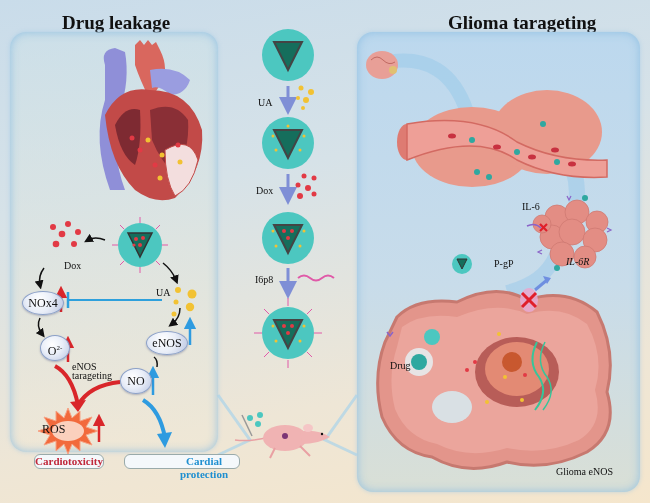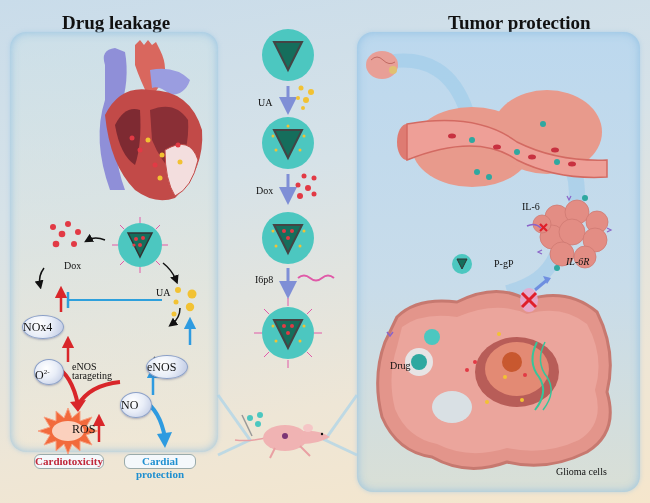--- a/index.html
+++ b/index.html
@@ -16,35 +16,34 @@
   }
   .panel-left { left:10px; top:32px; width:208px; height:420px;
     background: linear-gradient(180deg, rgba(205,225,232,0.6), rgba(240,232,214,0.6)); }
   .panel-right { left:357px; top:32px; width:283px; height:460px;
     background: linear-gradient(180deg, #bcd8ee 0%, #c8dcea 55%, #d9dfd6 100%); }
   .lbl { font-size:10px; color:#111; }
   .mol {
     position:absolute; border-radius:50%;
     border:1px solid #8ba0c8;
     background: radial-gradient(circle at 40% 35%, #ffffff 0%, #e9eef8 45%, #b9c4e0 100%);
-    font-size:12px; color:#111; 
+    font-size:12px; color:#111; text-align:center;
     box-shadow: 0 1px 2px rgba(60,70,120,0.35);
-    margin-top: 24px;
   }
   .tag {
     position:absolute; border:1px solid #9aa; border-radius:6px;
     background:#f4f8fb; font-size:11px; text-align:center; line-height:13px;
   }
   svg { position:absolute; overflow:visible; }
 </style>
 </head>
 <body>
 
 <div class="abs title" style="left:62px; top:12px;">Drug leakage</div>
-<div class="abs title" style="left:448px; top:12px;">Tumor protection</div>
+<div class="abs title" style="left:448px; top:12px;">Glioma tarageting</div>
 
 <div class="panel panel-left"></div>
 <div class="panel panel-right"></div>
 
 <svg style="left:0;top:0" width="650" height="503">
   <path d="M218 395 L250 440 L218 455" fill="none" stroke="#a9d3ea" stroke-width="3" opacity="0.7"></path>
   <path d="M357 395 L325 440 L357 455" fill="none" stroke="#a9d3ea" stroke-width="3" opacity="0.7"></path>
 </svg>
 
 <svg style="left:80px; top:40px" width="130" height="160" viewBox="0 0 130 160">
@@ -147,43 +146,43 @@
   <path d="M120 382 Q90 385 78 405" stroke="#d9262a" stroke-width="4" fill="none"></path>
   <path d="M70 402 L78 412 L86 400 Z" fill="#d9262a"></path>
 
   <path d="M143 400 Q160 410 165 438" stroke="#2e9be0" stroke-width="4" fill="none"></path>
   <path d="M157 434 L165 448 L172 432 Z" fill="#2e9be0"></path>
 </svg>
 
 <div class="mol" style="left:22px; top:291px; width:40px; height:22px; line-height:22px;">
   <span>NOx4</span>
 </div>
-<div class="mol" style="left:34px; top:335px; width:28px; height:24px; line-height:24px;">
+<div class="mol" style="left:40px; top:335px; width:28px; height:24px; line-height:24px;">
   <span>O</span><sup style="font-size:7px;">2-</sup>
 </div>
 <div class="mol" style="left:146px; top:331px; width:40px; height:22px; line-height:22px;">
   <span>eNOS</span>
 </div>
 <div class="mol" style="left:120px; top:368px; width:30px; height:24px; line-height:24px;">
   <span>NO</span>
 </div>
 
 <div class="abs lbl" style="left:72px; top:362px; line-height:9px;">
   <div>eNOS</div>
   <div>tarageting</div>
 </div>
 
 <svg style="left:38px; top:408px" width="60" height="46" viewBox="0 0 60 46">
   <path d="M30 0 L34 10 L42 3 L42 13 L54 9 L48 19 L60 23 L48 27 L54 37 L42 33 L42 43 L34 36 L30 46 L26 36 L18 43 L18 33 L6 37 L12 27 L0 23 L12 19 L6 9 L18 13 L18 3 L26 10 Z" fill="#f26a3c" stroke="#f7a283" stroke-width="1"></path>
   <ellipse cx="30" cy="23" rx="16" ry="10" fill="#fbd0bd"></ellipse>
 </svg>
-<div class="abs" style="left:72px; top:422px; font-size:12px; color:#111;">ROS</div>
+<div class="abs" style="left:42px; top:422px; font-size:12px; color:#111;">ROS</div>
 
 <div class="tag" style="left:34px; top:454px; width:68px; height:13px; color:#c0283a; font-weight:bold;">Cardiotoxicity</div>
-<div class="tag" style="left:124px; top:454px; width:70px; height:13px; color:#1f8fd0; font-weight:bold;">Cardial protection</div>
+<div class="tag" style="left:124px; top:454px; width:70px; height:13px; color:#1f8fd0; font-weight:bold;padding-left:44px;">Cardial protection</div>
 
 <svg style="left:218px; top:28px" width="139" height="380" viewBox="0 0 139 380">
   <defs>
     <marker id="ahMid" markerWidth="6" markerHeight="6" refX="3" refY="3" orient="auto">
       <path d="M0 0 L6 3 L0 6 Z" fill="#7f8fd6"></path>
     </marker>
   </defs>
 
   <g>
     <circle cx="70" cy="27" r="26" fill="#4cc7c0"></circle>
@@ -385,13 +384,13 @@
     <path d="M186 244 L194 246 L190 252 Z" fill="#6f8fe0"></path>
 
     <path d="M30 300 l3 4 l3 -4" stroke="#8a64c8" stroke-width="1.5" fill="none"></path>
   </g>
 </svg>
 
 <div class="abs lbl" style="left:522px; top:201px;text-align:center;">IL-6</div>
 <div class="abs lbl" style="left:566px; top:256px;font-style:italic;">IL-6R</div>
 <div class="abs lbl" style="left:494px; top:258px;">P-gP</div>
 <div class="abs lbl" style="left:390px; top:360px;">Drug</div>
-<div class="abs" style="left:556px; top:466px; font-size:10px; color:#111;">Glioma cells</div>
+<div class="abs" style="left:556px; top:466px; font-size:10px; color:#111;">Glioma eNOS</div>
 
 </body></html>

